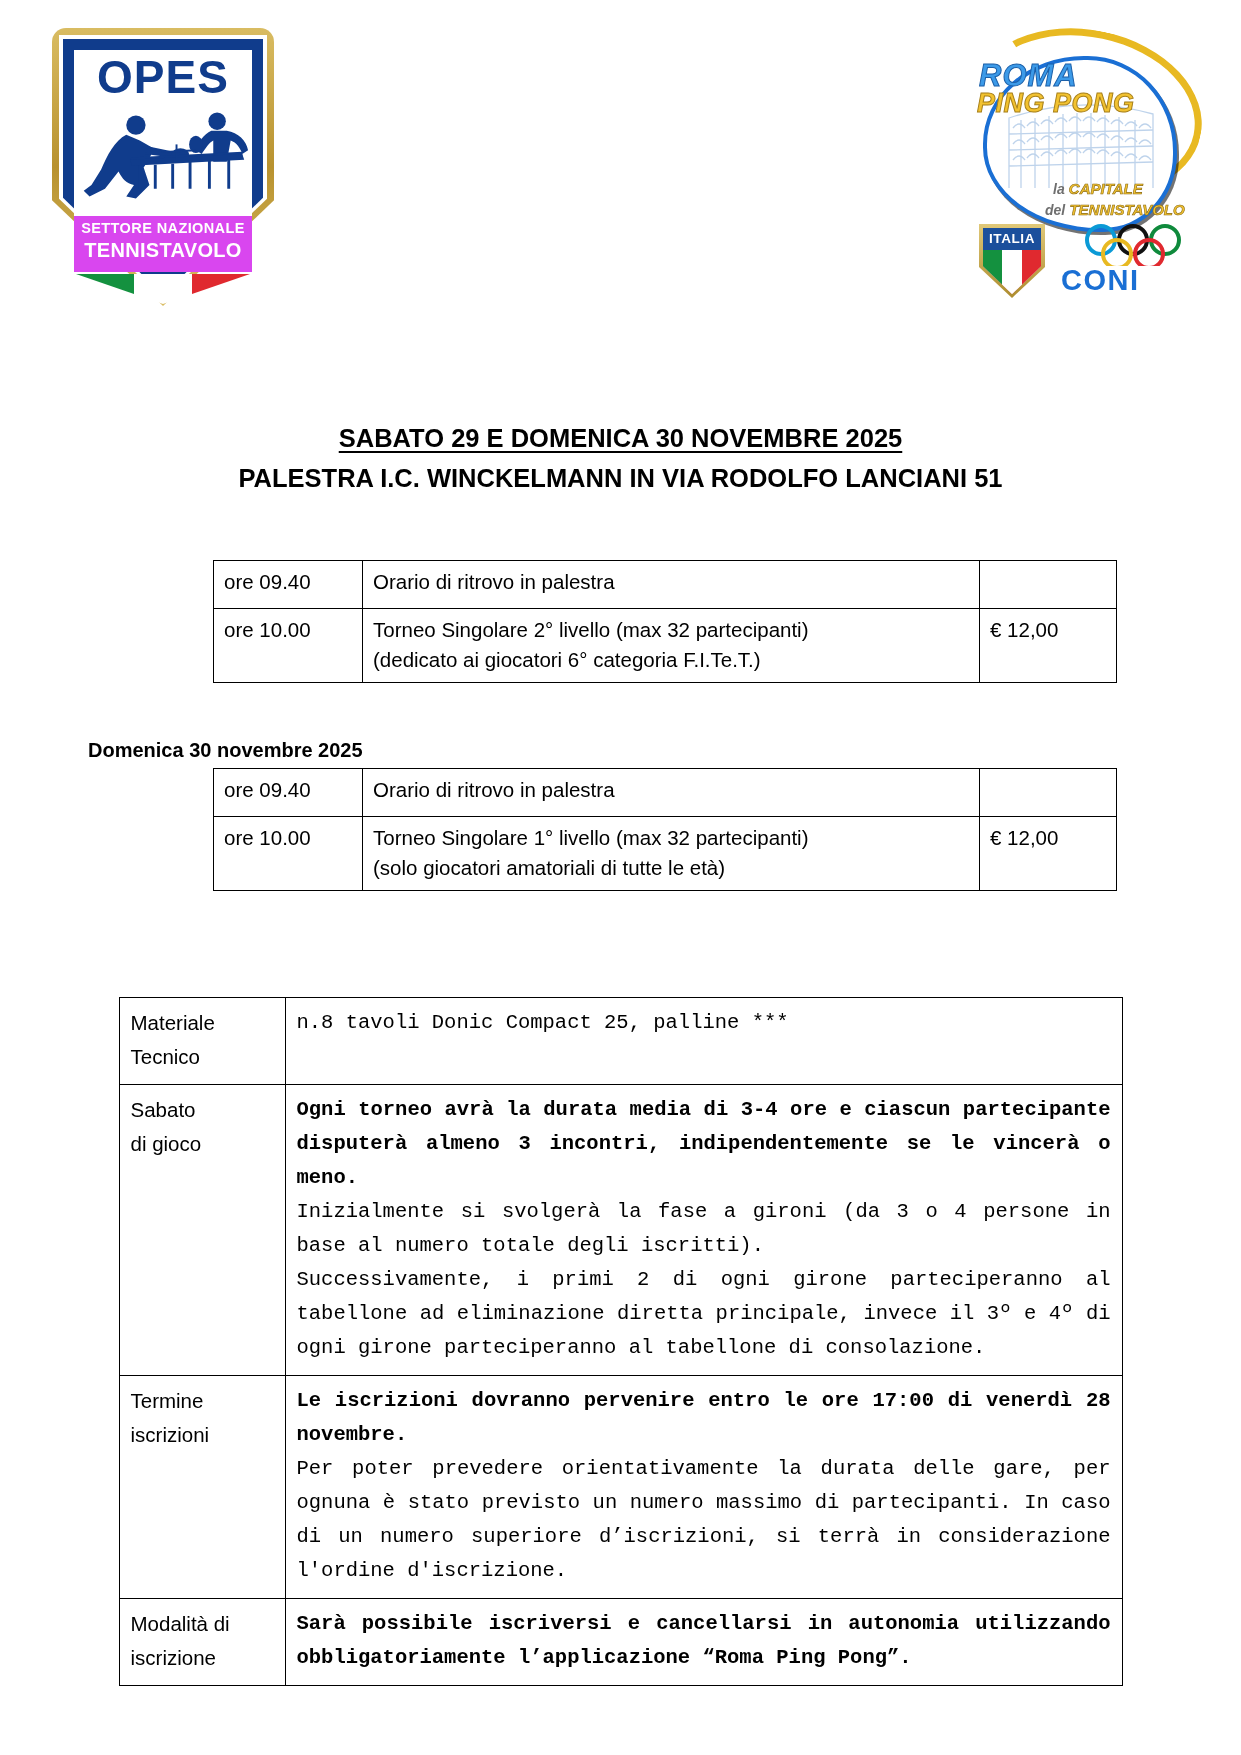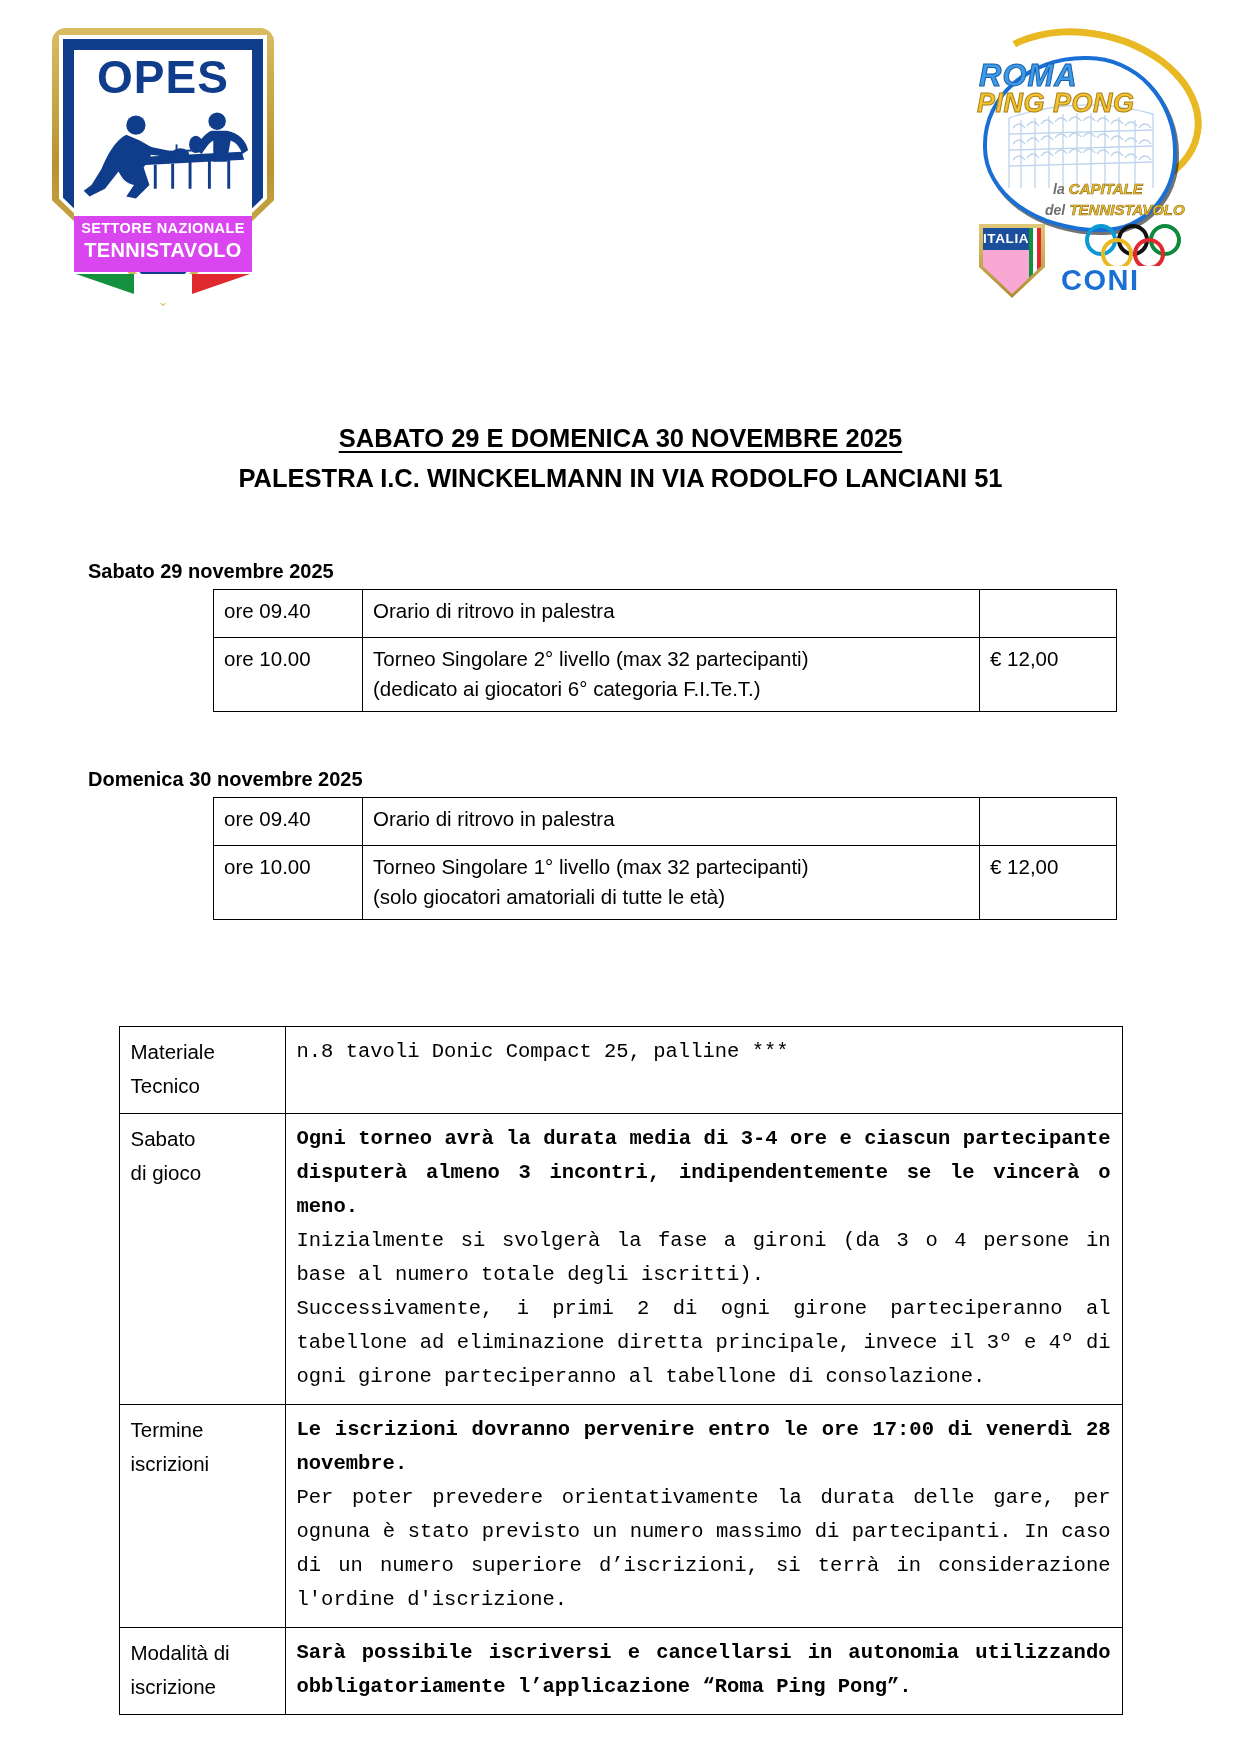--- a/index.html
+++ b/index.html
@@ -224,21 +224,21 @@
     position: absolute; inset: 0;
     background: linear-gradient(180deg,#e0c878 0%,#ad8c2e 100%);
     clip-path: polygon(0% 0%, 100% 0%, 100% 58%, 50% 100%, 0% 58%);
   }
   .italia-shield .inner {
     position: absolute; left:4px; top:4px; right:4px; bottom:4px;
     background:#f9a8d4;
     clip-path: polygon(0% 0%, 100% 0%, 100% 58%, 50% 100%, 0% 58%);
     overflow: hidden;
     display: flex;
-    flex-direction: row;
+    flex-direction: column;
   }
   .italia-shield .cap {
     height: 22px;
     background: #1b4f9c;
     color: #fff;
     font-size: 13.5px;
     font-weight: bold;
     text-align: center;
     line-height: 22px;
     letter-spacing: 0.6px;
@@ -424,21 +424,20 @@
       </div>
     </div>
   </div>
 
   <div class="main-heading">
     <div class="u">SABATO 29 E DOMENICA 30 NOVEMBRE 2025</div>
     <div>PALESTRA I.C. WINCKELMANN IN VIA RODOLFO LANCIANI 51</div>
   </div>
 
   <div class="day-block">
-    <div class="day-label">Sabato 29 novembre 2025</div>
     <table class="sched">
       <tbody>
         <tr>
           <td class="time">ore 09.40</td>
           <td class="desc">Orario di ritrovo in palestra</td>
           <td class="fee empty"></td>
         </tr>
         <tr>
           <td class="time">ore 10.00</td>
           <td class="desc">

